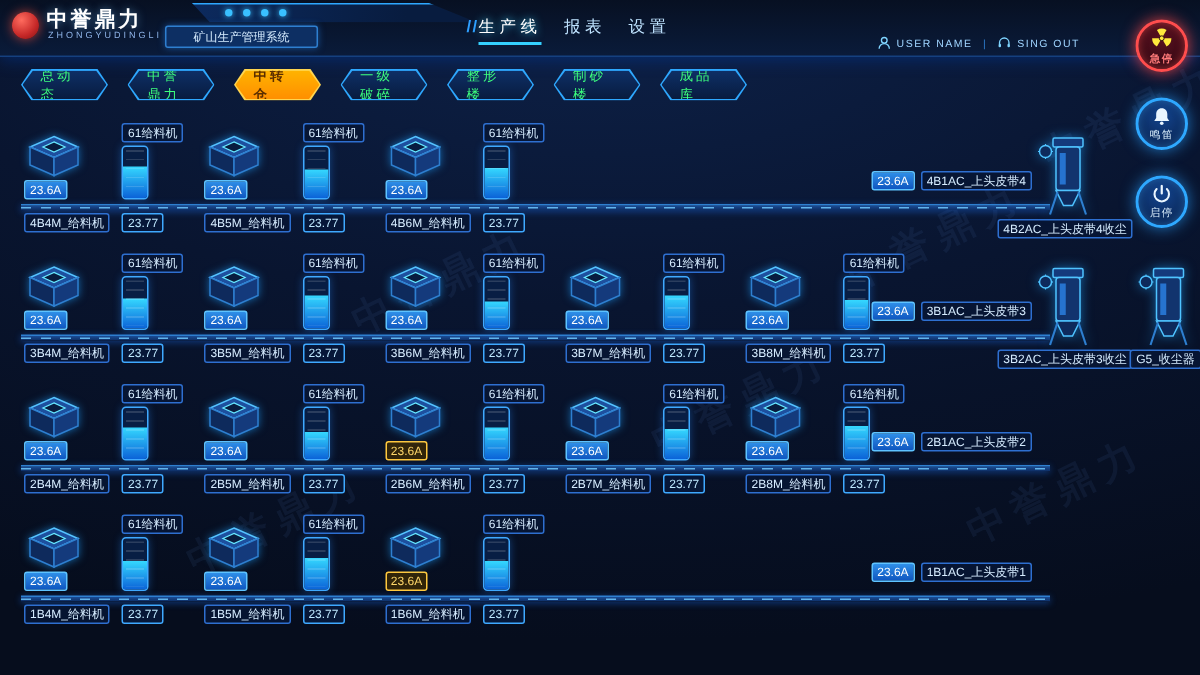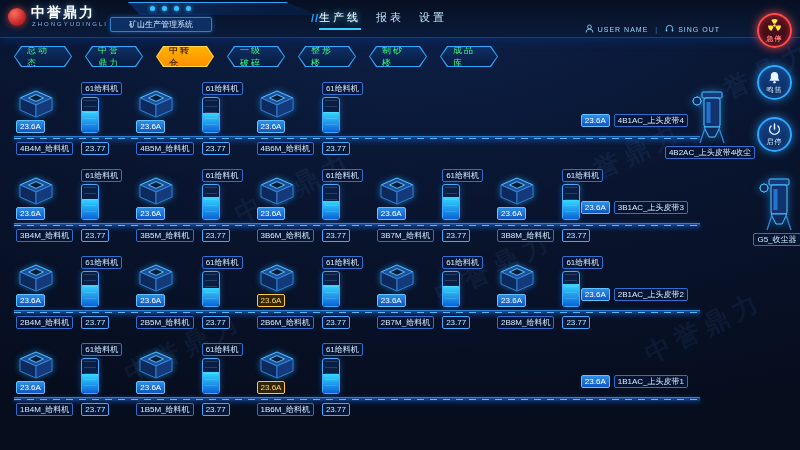--- a/index.html
+++ b/index.html
@@ -331,20 +331,34 @@
             <div class="tank">
               <div class="fill" style="height: 57%;"></div>
             </div>
             <div class="badge lvl">23.77</div>
           </div>
         </div>
         <div class="beltinfo">
           <div class="badge cur">23.6A</div>
           <div class="lbl">3B1AC_上头皮带3</div>
         </div>
+        <div class="tower">
+          <div class="ticon"><svg width="40" height="58" viewBox="0 0 40 58">
+              <line x1="7" y1="9" x2="7" y2="19" stroke="#4fc3ff" stroke-width="0.8"></line>
+              <line x1="2" y1="14" x2="12" y2="14" stroke="#4fc3ff" stroke-width="0.8"></line>
+              <circle cx="7" cy="14" r="4" fill="#0e2a5c" stroke="#4fc3ff" stroke-width="1"></circle>
+              <rect x="12" y="5" width="20" height="6" rx="1" fill="#143a7c" stroke="#4fc3ff" stroke-width="1"></rect>
+              <rect x="14" y="11" width="16" height="29" rx="2" fill="#12346e" stroke="#4fc3ff" stroke-width="1"></rect>
+              <rect x="16.5" y="15" width="4" height="21" fill="#2a7fe0" opacity="0.85"></rect>
+              <polygon points="14,40 30,40 25,50 19,50" fill="#0e2a5c" stroke="#4fc3ff" stroke-width="1"></polygon>
+              <line x1="15" y1="41" x2="10" y2="56" stroke="#2e7fd0" stroke-width="1.4"></line>
+              <line x1="29" y1="41" x2="34" y2="56" stroke="#2e7fd0" stroke-width="1.4"></line>
+            </svg></div>
+          <div class="lbl">3B2AC_上头皮带3收尘</div>
+        </div>
         <div class="tower extra">
           <div class="ticon"><svg width="40" height="58" viewBox="0 0 40 58">
               <line x1="7" y1="9" x2="7" y2="19" stroke="#4fc3ff" stroke-width="0.8"></line>
               <line x1="2" y1="14" x2="12" y2="14" stroke="#4fc3ff" stroke-width="0.8"></line>
               <circle cx="7" cy="14" r="4" fill="#0e2a5c" stroke="#4fc3ff" stroke-width="1"></circle>
               <rect x="12" y="5" width="20" height="6" rx="1" fill="#143a7c" stroke="#4fc3ff" stroke-width="1"></rect>
               <rect x="14" y="11" width="16" height="29" rx="2" fill="#12346e" stroke="#4fc3ff" stroke-width="1"></rect>
               <rect x="16.5" y="15" width="4" height="21" fill="#2a7fe0" opacity="0.85"></rect>
               <polygon points="14,40 30,40 25,50 19,50" fill="#0e2a5c" stroke="#4fc3ff" stroke-width="1"></polygon>
               <line x1="15" y1="41" x2="10" y2="56" stroke="#2e7fd0" stroke-width="1.4"></line>

